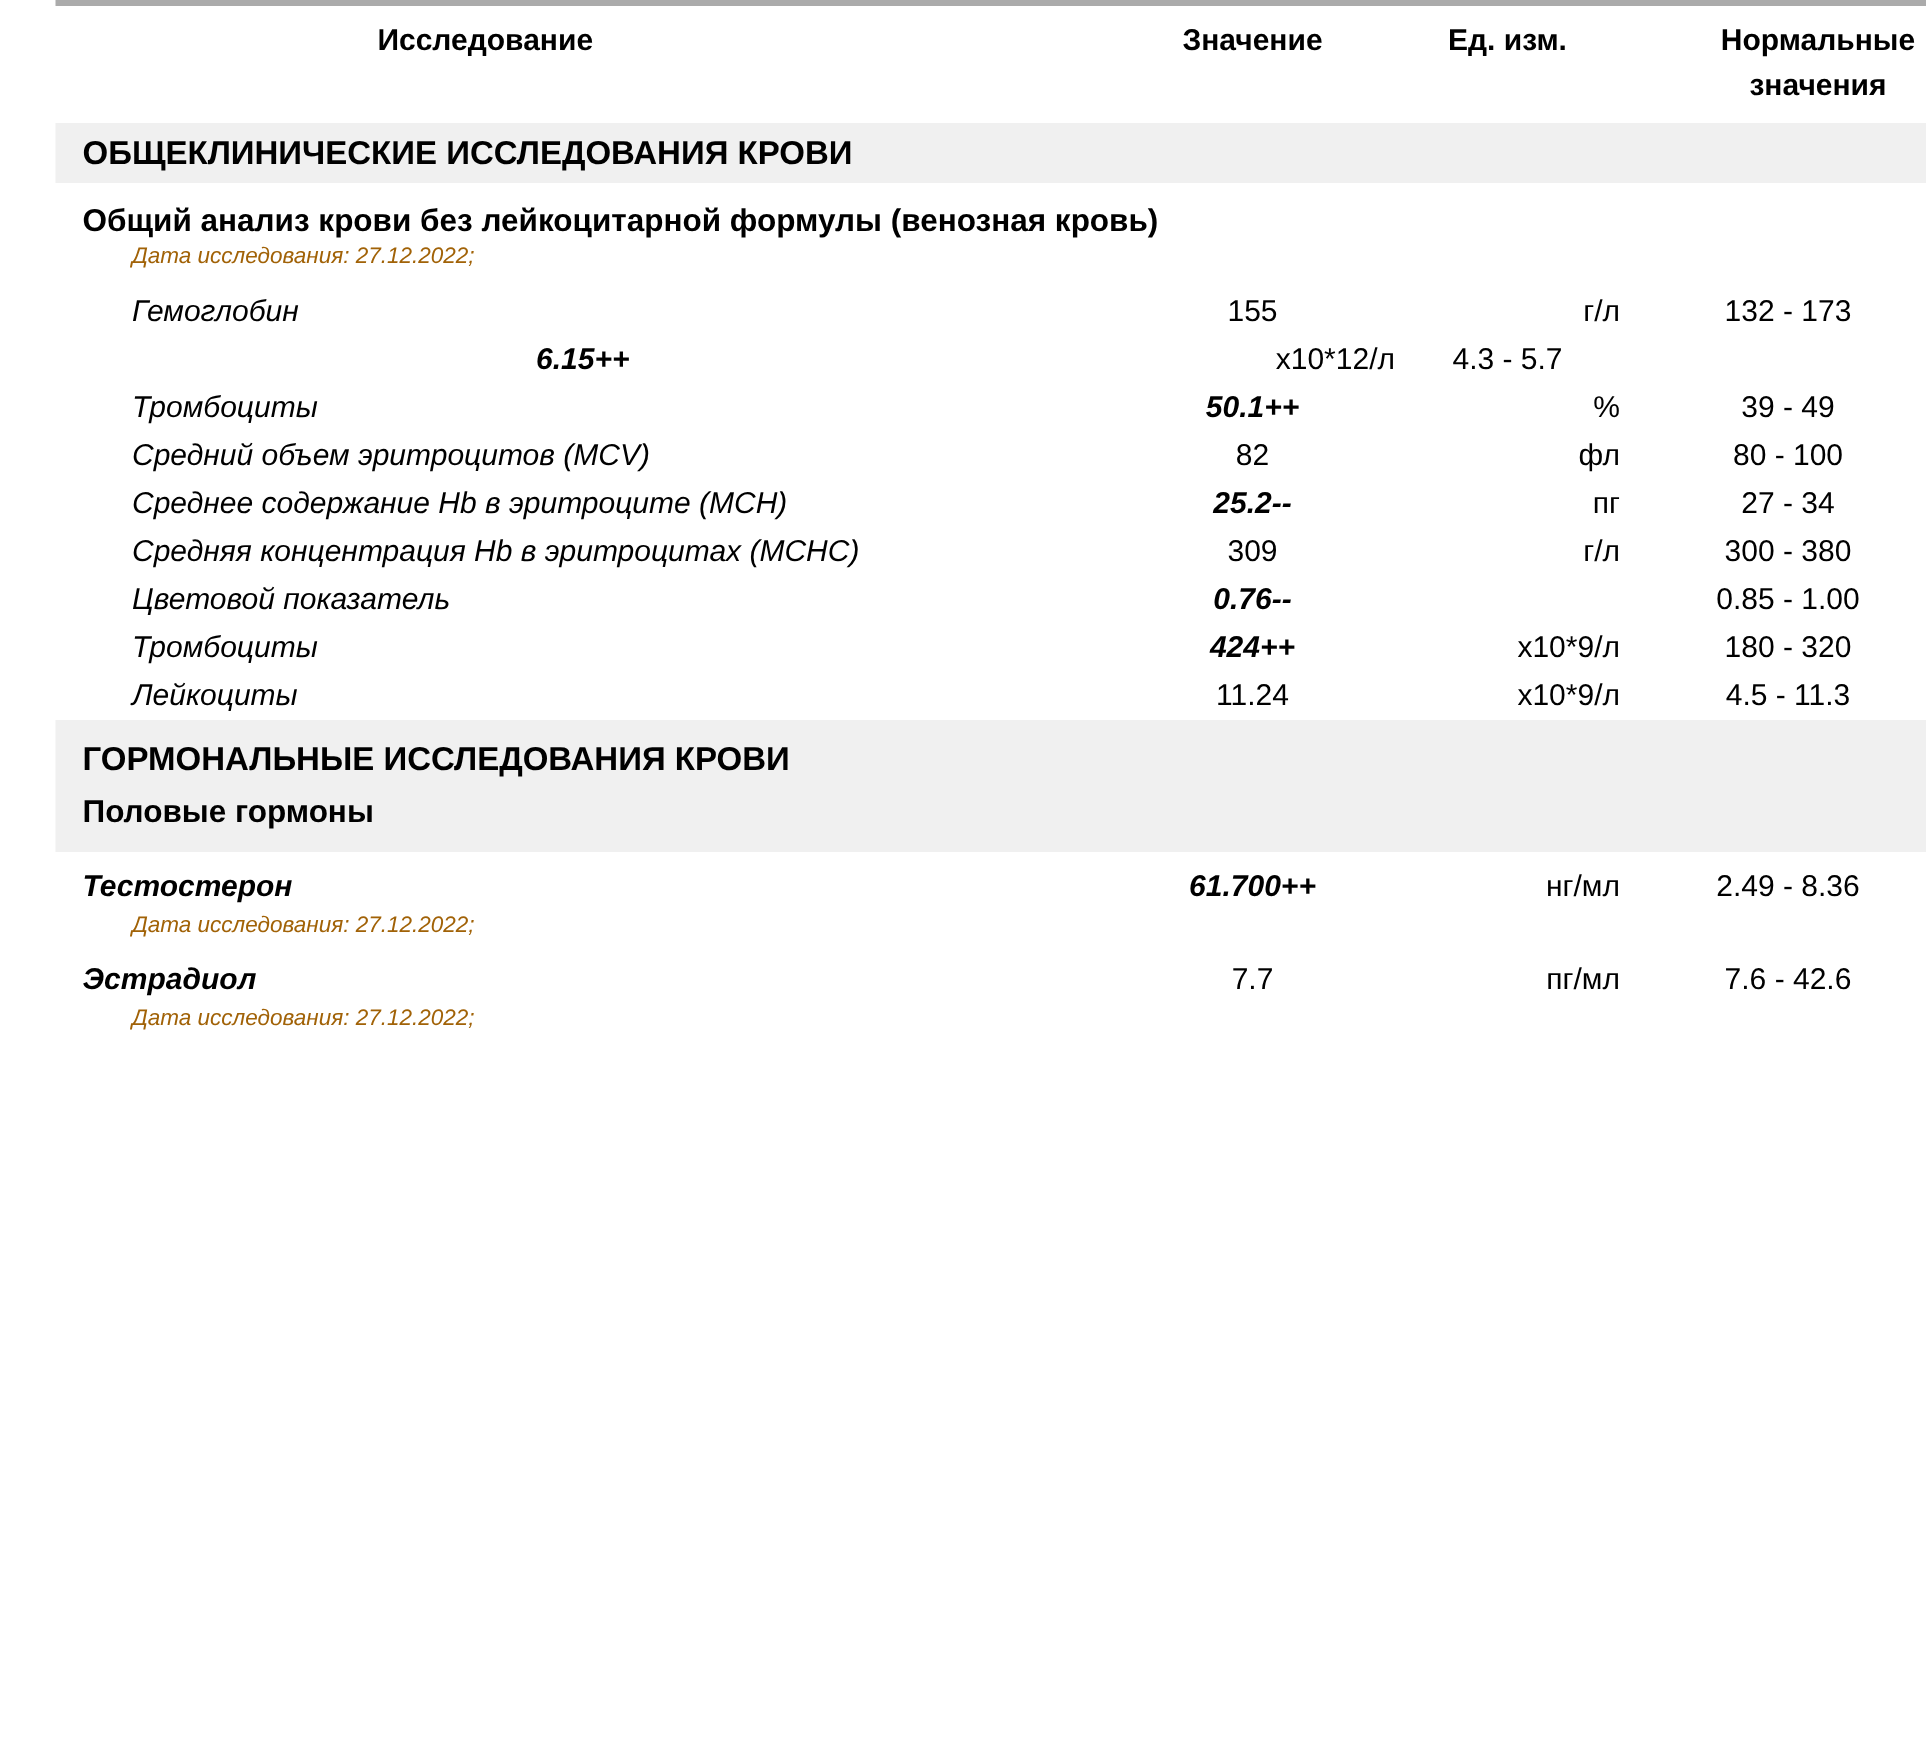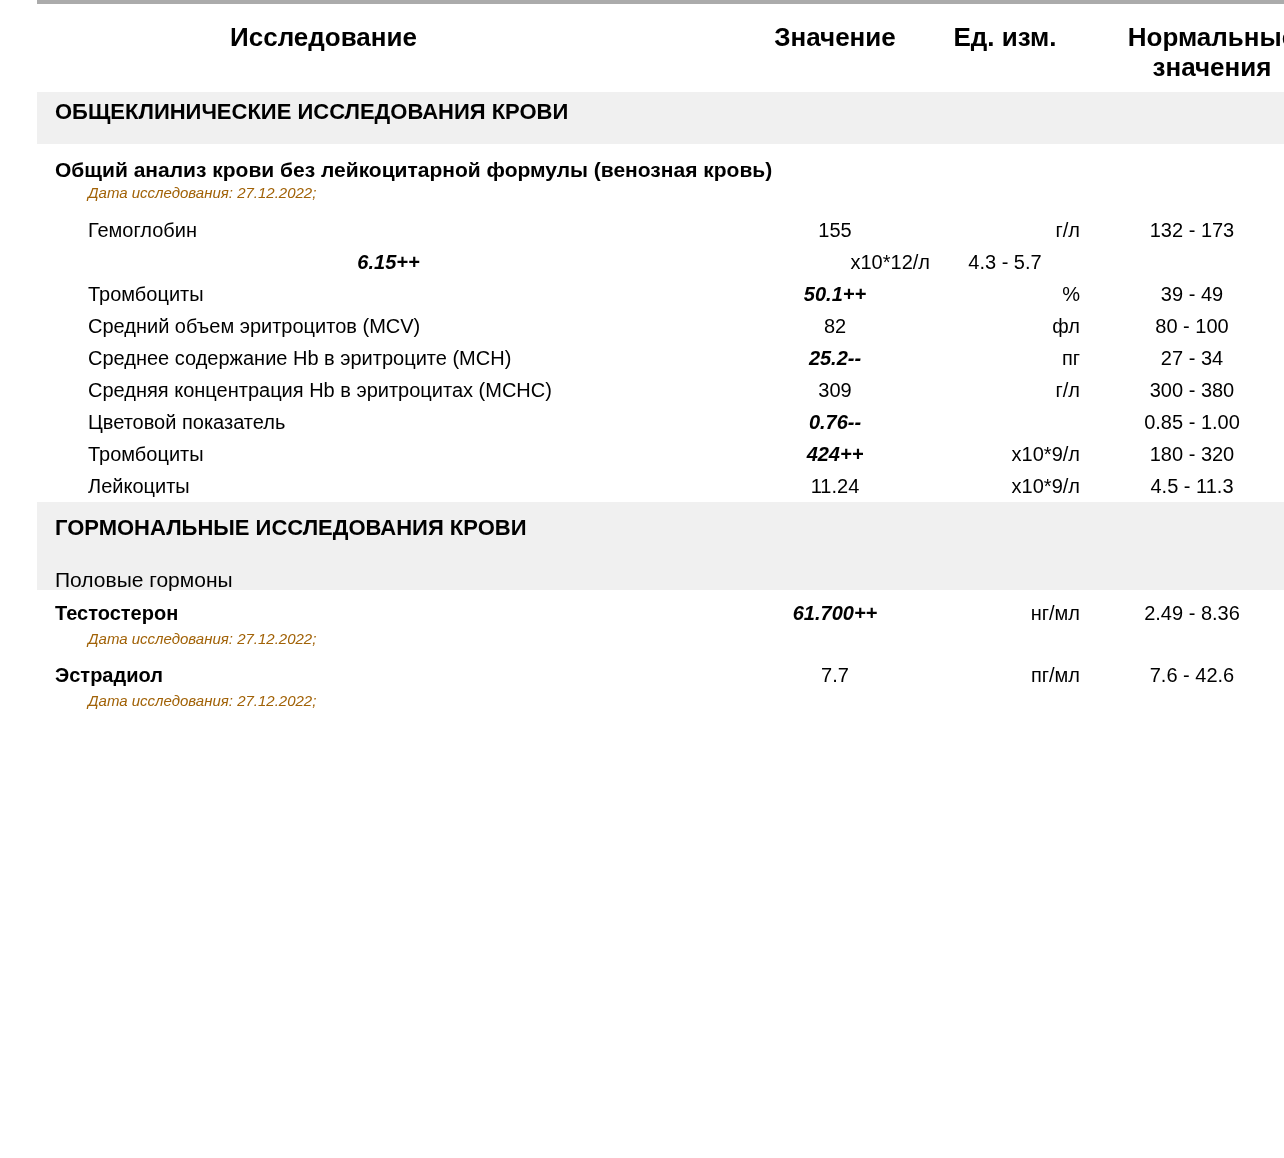--- a/index.html
+++ b/index.html
@@ -26,35 +26,35 @@
     left: 37px;
     width: 1247px;
   }
   .trow {
     display: grid;
     grid-template-columns: 703px 190px 150px 224px;
     align-items: baseline;
   }
   
   .header-row {
-    padding-top: 18px;
-    font-weight: bold;
-    font-size: 26px;
+    padding-top: 8px;
+    font-weight: bold;
+    font-size: 20px;
     line-height: 30px;
     align-items: start;
   }
   .header-row .hc { text-align: center; }
   .hc-test   { padding-right: 130px; }
   .hc-value  { }
   .hc-units  { }
   .hc-normal { position: relative; left: 20px; }
   
   .band {
     margin-top: 10px;
-    height: 52px;
+    height: 40px;
     line-height: 40px;
     background: #f0f0f0;
     font-weight: bold;
     font-size: 22px;
     padding-left: 18px;
     box-sizing: border-box;
   }
   .band-tall {
     margin-top: 0;
     height: 88px;
@@ -62,45 +62,45 @@
     box-sizing: border-box;
     padding-left: 18px;
     padding-top: 13px;
   }
   .band-tall .band-line1 {
     font-weight: bold;
     font-size: 22px;
     line-height: 26px;
   }
   .band-tall .band-line2 {
-    font-weight: normal;
+    font-weight: bold;
     font-size: 21px;
     line-height: 26px;
-    margin-top: 26px;
+    margin-top: 10px;
   }
   
   .subsection-title {
     margin-top: 14px;
     font-weight: bold;
     font-size: 21px;
     line-height: 24px;
     padding-left: 18px;
   }
   .date-note {
     margin-top: 2px;
     font-style: italic;
     font-size: 15px;
     line-height: 18px;
     padding-left: 51px;
     color: #a16207;
   }
   
   .rows { margin-top: 12px; }
   .rows .trow { line-height: 32px; font-size: 20px; }
-  .cell-name   { padding-left: 51px; }
+  .cell-name   { padding-left: 51px; font-style: italic; }
   .cell-value  { text-align: center; }
   .cell-units  { text-align: right; }
   .cell-normal { text-align: center; }
   .abnormal { font-weight: bold; font-style: italic; }
   
   .hormone-block { margin-top: 8px; }
   .hormone-entry { margin-bottom: 12px; }
   .hormone-entry .trow { line-height: 30px; font-size: 20px; }
   .hormone-entry .cell-name {
     padding-left: 18px;

